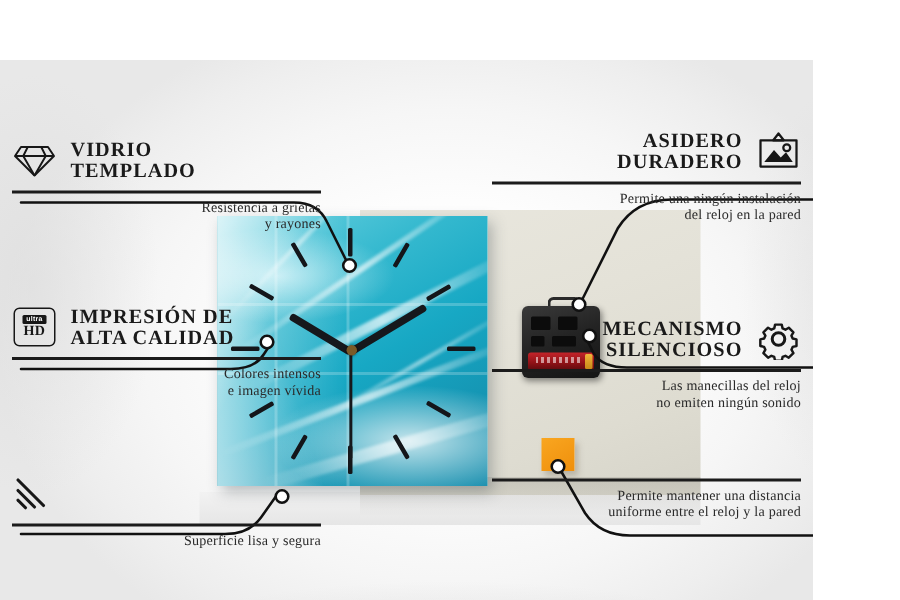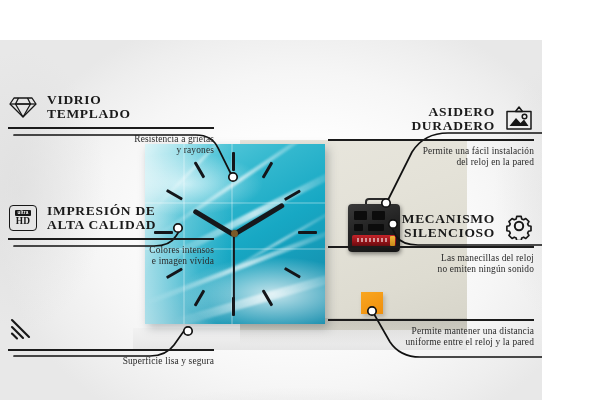--- a/index.html
+++ b/index.html
@@ -255,40 +255,40 @@
           </g>
         </svg>
       </div>
     </div>
     <div class="rule"></div>
     <div class="fdesc">
       <span>Superficie lisa y segura</span>
     </div>
   </div>
 
-  <div class="feat right" style="top:64px;">
+  <div class="feat right" style="top:46px;">
     <div class="ftop">
       <div class="ficon">
         <svg width="30" height="26" viewBox="0 0 30 26">
           <g fill="none" stroke="#171717" stroke-width="1.5" stroke-linejoin="round">
             <path d="M15,1 L11.5,5.5 H18.5 Z"></path>
             <rect x="3" y="5.5" width="24" height="17.5"></rect>
             <path d="M5.5,20 L12,12 L16.5,17 L20,13.5 L24.5,20 Z" fill="#171717" stroke="none"></path>
             <circle cx="20.5" cy="10.5" r="2.3"></circle>
           </g>
         </svg>
       </div>
       <div class="ftitle">
         <span>ASIDERO</span><br>
         <span>DURADERO</span>
       </div>
     </div>
     <div class="rule"></div>
     <div class="fdesc">
-      <span>Permite una fácil instalación</span><br>
+      <span>Permite una ningún instalación</span><br>
       <span>del reloj en la pared</span>
     </div>
   </div>
 
   <div class="feat right" style="top:171px;">
     <div class="ftop">
       <div class="ficon">
         <svg width="28" height="28" viewBox="0 0 28 28">
           <g fill="none" stroke="#171717" stroke-width="2" stroke-linejoin="round">
             <path d="M11.3,2.4 h5.4 l.7,3.1 2.3,1 2.7,-1.6 3.8,3.8 -1.6,2.7 1,2.3 3.1,.7 v5.4 l-3.1,.7 -1,2.3 1.6,2.7 -3.8,3.8 -2.7,-1.6 -2.3,1 -.7,3.1 h-5.4 l-.7,-3.1 -2.3,-1 -2.7,1.6 -3.8,-3.8 1.6,-2.7 -1,-2.3 -3.1,-.7 v-5.4 l3.1,-.7 1,-2.3 -1.6,-2.7 3.8,-3.8 2.7,1.6 2.3,-1 Z" transform="scale(0.82) translate(3,3)"></path>

